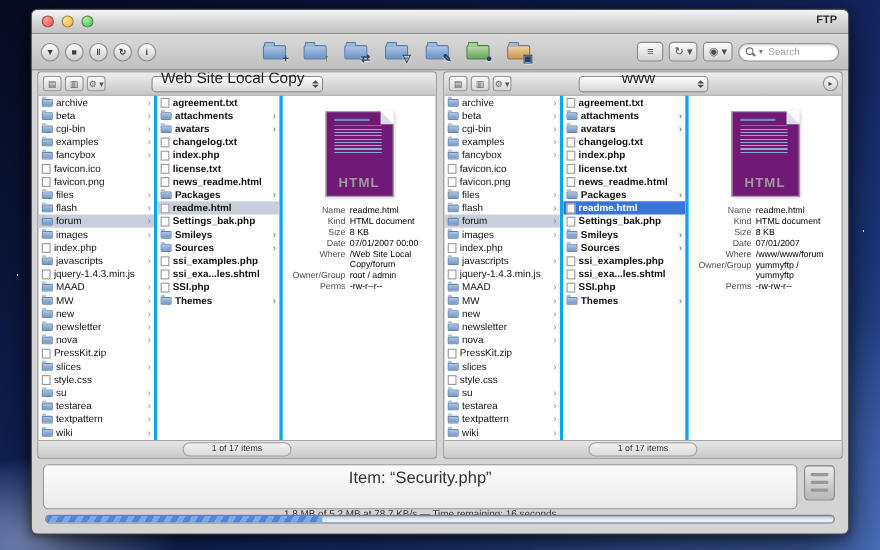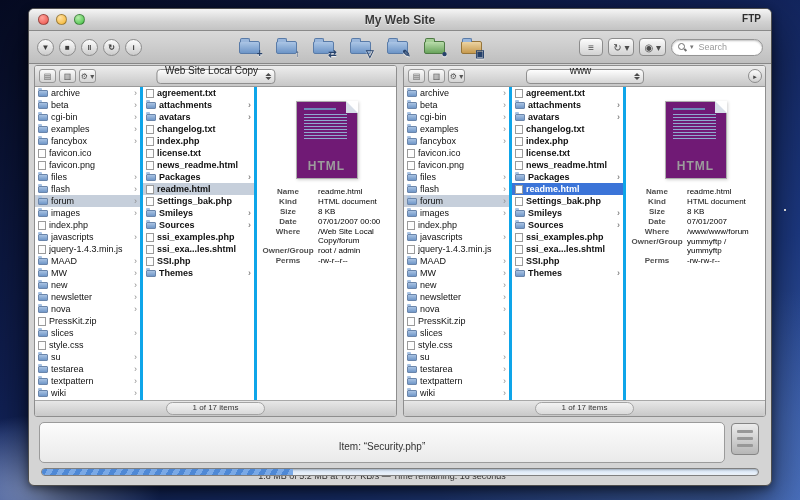--- a/index.html
+++ b/index.html
@@ -70,21 +70,21 @@
   .search input::placeholder{color:#9a9a9a;}
   
   .panes{position:absolute;left:5px;right:5px;top:56px;height:352px;display:flex;gap:6px;}
   .pane{flex:1;background:#fff;border:1px solid #8e8e8e;border-radius:3px;display:flex;flex-direction:column;overflow:hidden;min-width:0;}
   .pane-header{height:20px;flex:0 0 20px;background:linear-gradient(#ededed,#c7c7c7);border-bottom:1px solid #9a9a9a;
     display:flex;align-items:center;padding:0 4px;gap:3px;position:relative;}
   .ph-icon{width:17px;height:14px;border:1px solid #979797;border-radius:3px;background:linear-gradient(#fbfbfb,#d4d4d4);
     font-size:8px;color:#555;text-align:center;line-height:13px;box-sizing:border-box;}
   .popup{position:absolute;left:50%;transform:translateX(-50%);height:15px;min-width:118px;
     border:1px solid #8f8f8f;border-radius:4px;background:linear-gradient(#fefefe,#d6d6d6);
-    display:flex;align-items:center;justify-content:center;font-size:10px;color:#1c1c1c;padding:0 16px 12px 8px;box-sizing:border-box;}
+    display:flex;align-items:center;justify-content:center;font-size:14px;color:#1c1c1c;padding:0 16px 12px 8px;box-sizing:border-box;}
   .updown{position:absolute;right:3px;top:3px;display:flex;flex-direction:column;gap:1px;}
   .updown i{display:block;width:0;height:0;border-left:3px solid transparent;border-right:3px solid transparent;}
   .updown i.up{border-bottom:3px solid #4c4c4c;}
   .updown i.down{border-top:3px solid #4c4c4c;}
   .go-round{position:absolute;right:3px;top:3px;width:14px;height:14px;border-radius:50%;
     border:1px solid #8c8c8c;background:linear-gradient(#fdfdfd,#cfcfcf);font-size:7px;line-height:13px;text-align:center;color:#444;box-sizing:border-box;}
   .pane-body{flex:1;display:flex;min-height:0;}
   .col{overflow:hidden;border-right:3px solid #0ea5e9;box-sizing:border-box;}
   .col.folders{width:108px;flex:0 0 108px;}
   .col.files{width:114px;flex:0 0 114px;font-weight:bold;}
@@ -106,27 +106,27 @@
   .doc{width:60px;height:76px;margin:2px auto 8px;position:relative;background:#701a75;
     border:1px solid #adadad;box-shadow:1px 1px 3px rgba(0,0,0,.18);}
   .doc .fold{position:absolute;top:-1px;right:-1px;width:0;height:0;
     border-bottom:12px solid #d7dee8;border-right:12px solid #ffffff;}
   .doc .dlines{position:absolute;left:7px;right:10px;top:12px;height:26px;
     background:repeating-linear-gradient(to bottom,#8fa9cf 0,#8fa9cf 1px,transparent 1px,transparent 3px);}
   .doc .dlines::before{content:"";position:absolute;left:0;top:-6px;width:75%;height:2px;background:#6d8cb8;}
   .doc .dword{position:absolute;bottom:5px;left:0;right:0;text-align:center;font-size:12px;font-weight:bold;color:#9c9c9c;letter-spacing:1px;}
   .info{margin:0 5px;display:grid;grid-template-columns:52px 1fr;column-gap:4px;row-gap:1px;
     font-size:8px;line-height:9px;color:#000;}
-  .info .ilabel{text-align:center;color:#4f4f4f;font-weight:bold;}
+  .info .ilabel{text-align:right;color:#4f4f4f;}
   .info .ival{word-wrap:break-word;}
   
   .transfer-box{position:absolute;left:10px;right:46px;top:413px;height:41px;border:1px solid #9b9b9b;border-radius:5px;
     background:linear-gradient(#fcfcfc,#eaeaea);text-align:center;padding-top:3px;box-sizing:border-box;}
   .t-title{font-size:10px;font-weight:bold;color:#1d1d1d;}
-  .t-item{font-size:10px;color:#333;margin-top:15px;}
+  .t-item{font-size:15px;color:#333;margin-top:0;}
   .t-stats{font-size:9px;color:#333;margin-top:19px;}
   .mascot{position:absolute;right:12px;top:414px;width:28px;height:32px;border:1px solid #858585;border-radius:4px;
     background:linear-gradient(#ececec,#b6b6b6);box-sizing:border-box;}
   .mascot::before{content:"";position:absolute;left:5px;right:5px;top:6px;height:3px;background:#989898;border-radius:1px;
     box-shadow:0 7px 0 #989898,0 14px 0 #989898;}
   .progress-groove{position:absolute;left:12px;right:12px;top:459px;height:8px;border:1px solid #7f7f7f;border-radius:4px;
     background:linear-gradient(#d3e2f4,#eef4fb);overflow:hidden;box-shadow:inset 0 1px 2px rgba(0,0,0,.25);box-sizing:border-box;}
   .progress-fill{height:100%;width:0;
     background:repeating-linear-gradient(120deg,#4e88d5 0,#4e88d5 5px,#7aa9e6 5px,#7aa9e6 10px);}
 </style>
@@ -134,21 +134,20 @@
 <body>
 
 <div class="window">
 
   <div class="titlebar">
     <div class="lights">
       <span class="light red"></span>
       <span class="light yellow"></span>
       <span class="light green"></span>
     </div>
-    <span class="title">My Web Site</span>
     <span class="ftp-badge">FTP</span>
   </div>
 
   <div class="toolbar">
     <div class="round-btns">
       <span class="rbtn">▼</span>
       <span class="rbtn">■</span>
       <span class="rbtn">‖</span>
       <span class="rbtn">↻</span>
       <span class="rbtn">i</span>

